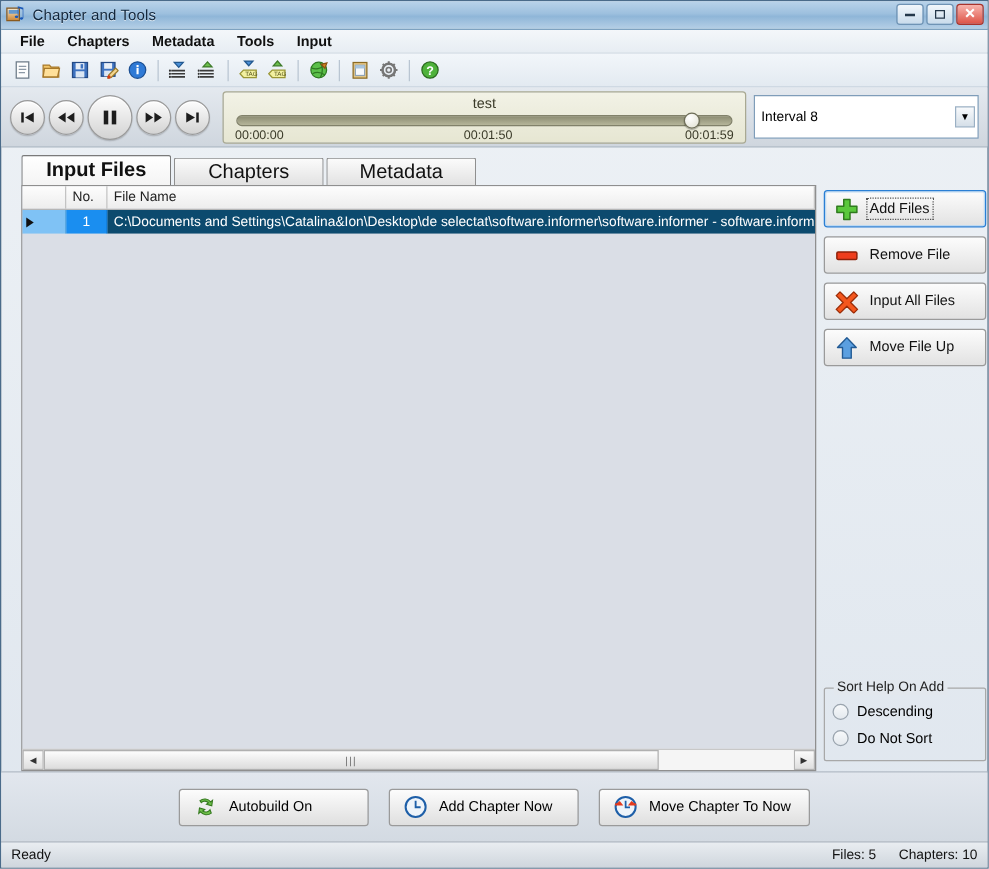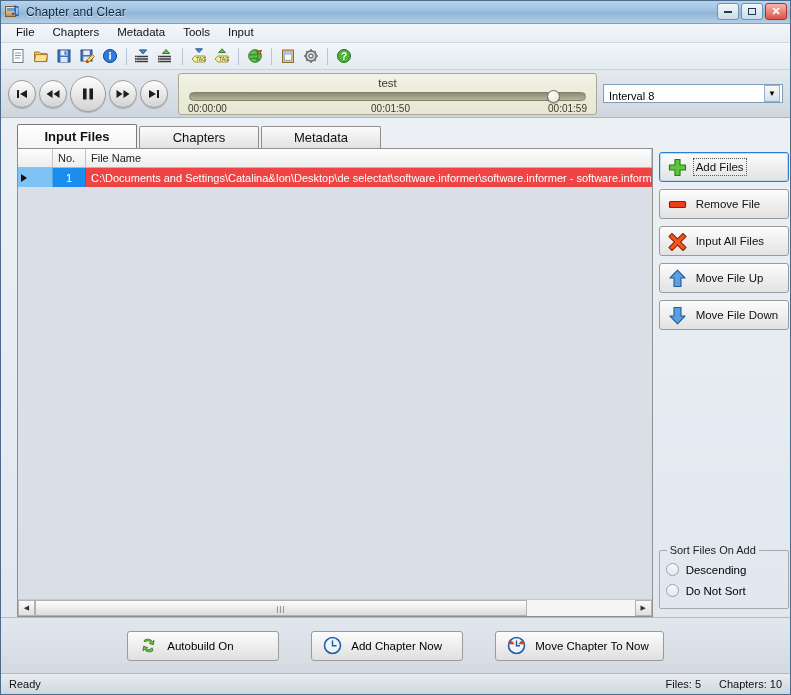--- a/index.html
+++ b/index.html
@@ -35,23 +35,23 @@
   .wbtns { position:absolute; right:3px; top:2px; display:flex; gap:2px; }
   .wbtn { width:22px; height:17px; border:1px solid #6f93b4;
           background:linear-gradient(#f2f7fb,#c9dbeb); border-radius:3px;
           display:flex; align-items:center; justify-content:center; }
   .wbtn.close { background:linear-gradient(#f8b4ad,#dd5347); border-color:#a8342c; }
   .wbtn .gl { width:8px; height:7px; border:1px solid #24374a; }
   .wbtn.min .gl { border:none; border-bottom:2px solid #24374a; width:8px; height:3px; }
   .wbtn.close .gl { border:none; color:#fff; font-size:11px; font-weight:bold; line-height:9px; width:auto; height:auto; }
 
   
-  .menubar { height:19px; flex:0 0 19px; display:flex; align-items:flex-start;
+  .menubar { height:19px; flex:0 0 19px; display:flex; align-items:flex-end;
              padding-left:7px; gap:2px;
-             background:linear-gradient(#f4f7fa,#e7edf3); border-bottom:1px solid #cfd9e2; }
+             background:linear-gradient(#f4f7fa,#e7edf3); border-bottom:1px solid #cfd9e2;font-weight:bold; }
   .menu-item { padding:2px 8px; font-size:11.5px; color:#101010; cursor:default; }
 
   
   .toolbar { height:27px; flex:0 0 27px; display:flex; align-items:center;
              padding-left:6px; gap:1px;
              background:linear-gradient(#f2f6fa,#e3eaf1); border-bottom:1px solid #c6d2dd; }
   .tb { width:22px; height:22px; display:flex; align-items:center; justify-content:center; position:relative; }
   .tbsep { width:1px; height:17px; margin:0 4px; background:#b9c5d2; }
 
   
@@ -75,33 +75,33 @@
   .slider { position:relative; height:9px; margin:2px 2px 0;
             background:linear-gradient(#8c8c72,#b5b59a);
             border-radius:5px; border:1px solid #81816a; }
   .thumb { position:absolute; top:-3px; width:13px; height:13px; border-radius:50%;
            background:radial-gradient(circle at 35% 30%, #ffffff, #e0e0d0);
            border:1px solid #6e6e58; box-shadow:0 1px 1px rgba(0,0,0,.3); }
   .times { display:flex; justify-content:space-between; font-size:10px; color:#3a3a28;
            margin-top:2px; padding:0 1px; }
   .times span:nth-child(2){ margin-left:6px; }
 
-  .interval { flex:0 0 180px; height:19px; background:#fff;
-              border:1px solid #7f9db9; display:flex; align-items:flex-end;
+  .interval { flex:0 0 180px; height:35px; background:#fff;
+              border:1px solid #7f9db9; display:flex; align-items:center;
               padding:0 2px 0 5px; font-size:11px; position:relative; }
   .interval .arrow { margin-left:auto; width:16px; height:17px;
               background:linear-gradient(#f8fafc,#d5dfe8); border:1px solid #9ab0c4;
               display:flex; align-items:center; justify-content:center; font-size:8px; }
 
   
   .tabstrip { flex:0 0 24px; display:flex; align-items:flex-end;
               padding-left:16px; margin-top:6px; }
   .tab { height:22px; min-width:120px; padding:0 14px;
          display:flex; align-items:center; justify-content:center;
-         font-size:13px; border:1px solid #8f8f8f; border-bottom:none;
+         font-size:16px; border:1px solid #8f8f8f; border-bottom:none;
          background:linear-gradient(#fbfbfb,#e2e2e2);
          margin-right:2px; border-radius:2px 2px 0 0; color:#111; }
   .tab.active { font-weight:bold; height:24px;
          background:linear-gradient(#ffffff,#f4f4f4); border-color:#7a7a7a;
          position:relative; z-index:3; }
 
   
   .mainarea { flex:1 1 auto; display:flex; padding:0 8px 0 16px; gap:6px; position:relative; }
   .listpanel { flex:1 1 auto; border:1px solid #8f8f8f; background:#dadee6;
                display:flex; flex-direction:column; position:relative; }
@@ -113,21 +113,21 @@
   .gh.no { width:33px; }
   .gh.fn { flex:1 1 auto; }
   .row { display:flex; height:19px; flex:0 0 19px; align-items:stretch; }
   .cell-ind { width:35px; background:#7fc2f5; border-right:1px solid #5aa8e0;
               display:flex; align-items:center; justify-content:flex-start; padding-left:3px; }
   .cell-ind .caret { width:0;height:0;border-left:6px solid #101010;
               border-top:4px solid transparent;border-bottom:4px solid transparent; }
   .cell-no { width:33px; background:#1a8ef0; color:#fff; display:flex;
              align-items:center; justify-content:center; font-size:11px;
              border-right:1px solid #0f7bd6; }
-  .cell-fn { flex:1 1 auto; background:#ef4444; color:#fff; display:flex; align-items:center;
+  .cell-fn { flex:1 1 auto; background:#0c4a6e; color:#fff; display:flex; align-items:center;
              padding-left:5px; font-size:11px; white-space:nowrap; overflow:hidden; }
   .listbody { flex:1 1 auto; background:#dadee6; }
   .hscroll { flex:0 0 17px; height:17px; display:flex; align-items:center;
              background:#f0f0f0; border-top:1px solid #c8c8c8; }
   .hs-btn { width:17px; height:16px; background:linear-gradient(#fbfbfb,#dfdfdf);
             border:1px solid #b4b4b4; display:flex; align-items:center; justify-content:center;
             font-size:7px; color:#333; }
   .hs-track { flex:1 1 auto; height:16px; background:#f5f5f5; position:relative; }
   .hs-thumb { position:absolute; left:0; top:0; width:82%; height:16px;
               background:linear-gradient(#fdfdfd,#dcdcdc); border:1px solid #b0b0b0;
@@ -149,21 +149,21 @@
   .sortgroup .legend { position:absolute; top:-7px; left:7px; background:#e3e8ee;
                padding:0 3px; font-size:11px; color:#222; }
   .radio-row { display:flex; align-items:center; gap:7px; height:21px; font-size:11.5px; }
   .radio { width:13px; height:13px; border-radius:50%; border:1px solid #9aa4ae;
            background:linear-gradient(#f7f9fb,#e4e9ee); position:relative; flex:0 0 13px; }
   .radio.on:after { content:""; position:absolute; left:3px; top:3px; width:5px; height:5px;
            border-radius:50%; background:#1a6fc4; }
 
   
   .bottombar { flex:0 0 56px; display:flex; align-items:center;
-               justify-content:center; gap:32px;
+               justify-content:center; gap:16px;
                background:linear-gradient(#e2e7ee,#d3dae2);
                border-top:1px solid #b3bcc6; }
   .bbtn { height:30px; display:flex; align-items:center; gap:9px; padding:0 14px 0 10px;
           background:linear-gradient(#fcfcfc,#dfdfdf); border:1px solid #9a9a9a;
           border-radius:3px; font-size:11.5px; min-width:152px; }
   .bico { width:20px; height:20px; flex:0 0 20px; display:flex; align-items:center; justify-content:center; }
 
   
   .statusbar { flex:0 0 21px; display:flex; align-items:center;
                padding:0 8px; font-size:11px; color:#111;
@@ -173,21 +173,21 @@
 </head>
 <body>
 
 <div id="app">
 
   <div class="titlebar">
     <span class="app-icon">
       <span class="bk"></span>
         <span class="note">♫</span>
     </span>
-    <span class="title-text">Chapter and Clear</span>
+    <span class="title-text">Chapter and Tools</span>
     <span class="wbtns">
       <span class="wbtn min">
           <span class="gl"></span>
         </span>
       <span class="wbtn">
           <span class="gl"></span>
         </span>
       <span class="wbtn close">
           <span class="gl">✕</span>
         </span>
@@ -415,31 +415,23 @@
         <span class="lbl">Input All Files</span>
       </div>
       <div class="sbtn">
         <span class="sico">
           <svg width="19" height="19">
               <path d="M9.5 1.2L17 9h-4v8.5H6V9H2z" fill="#5b9fe0" stroke="#225a94" stroke-width="1.1" stroke-linejoin="round"></path>
             </svg>
         </span>
         <span class="lbl">Move File Up</span>
       </div>
-      <div class="sbtn">
-        <span class="sico">
-          <svg width="19" height="19">
-              <path d="M9.5 17.8L2 10h4V1.5h7V10h4z" fill="#5b9fe0" stroke="#225a94" stroke-width="1.1" stroke-linejoin="round"></path>
-            </svg>
-        </span>
-        <span class="lbl">Move File Down</span>
-      </div>
 
       <div class="sortgroup">
-        <span class="legend">Sort Files On Add</span>
+        <span class="legend">Sort Help On Add</span>
         <div class="radio-row">
           <span class="radio"></span>
           <span>Descending</span>
         </div>
         <div class="radio-row">
           <span class="radio"></span>
           <span>Do Not Sort</span>
         </div>
       </div>
     </div>

